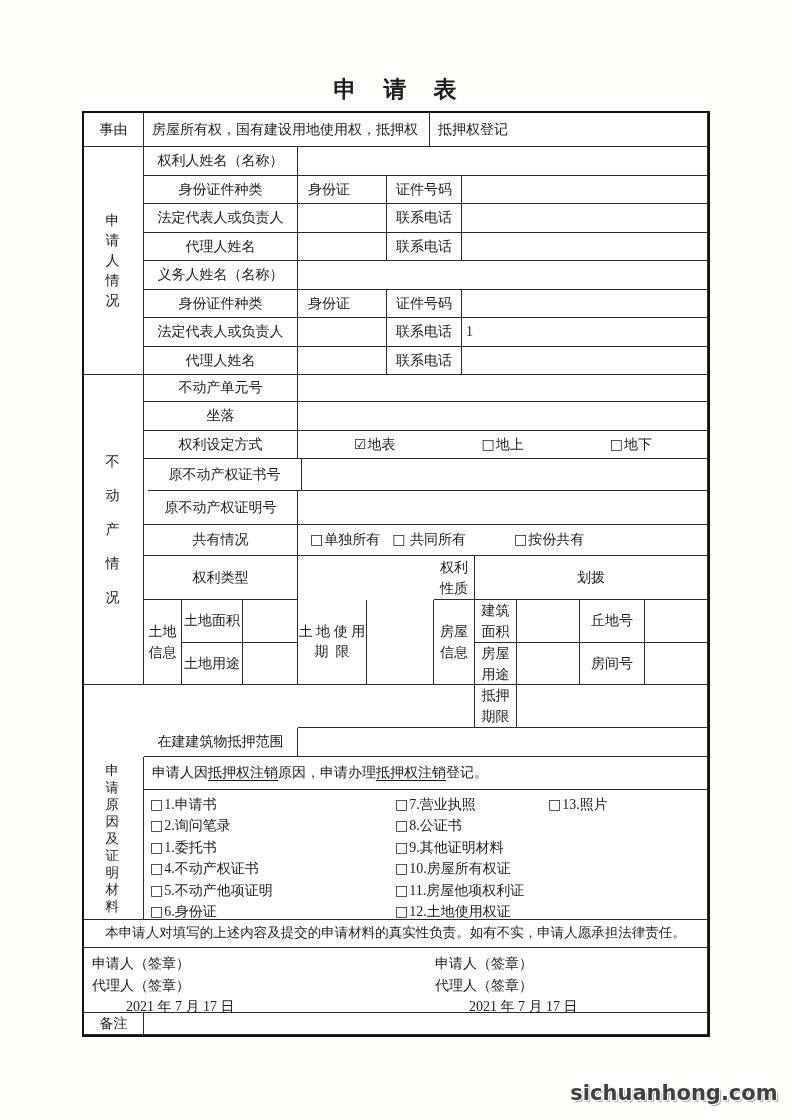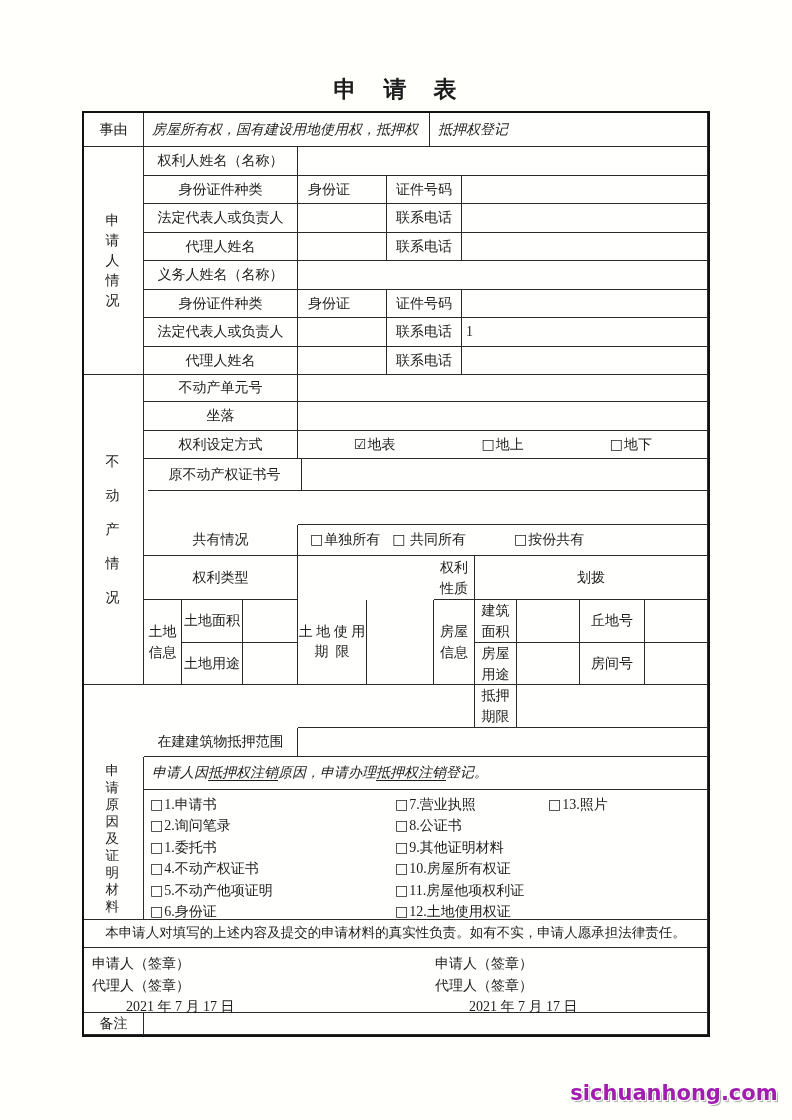--- a/index.html
+++ b/index.html
@@ -20,21 +20,21 @@
     border:2px solid #111;box-sizing:border-box;background:#fffffe;
   }
   
   .grid{position:absolute;left:84px;top:113px;width:624px;height:922px;}
   .cell{
     position:absolute;box-sizing:border-box;
     border-right:1px solid #2b2b2b;border-bottom:1px solid #2b2b2b;
     display:flex;align-items:center;justify-content:center;
     font-size:14px;line-height:1.25;text-align:center;
   }
-  .lt{justify-content:flex-start;text-align:right;padding-left:8px;font-style:italic;}
+  .lt{justify-content:flex-start;text-align:right;padding-left:8px;}
   .lt10{justify-content:flex-start;text-align:left;padding-left:10px;}
   .lt4{justify-content:flex-start;text-align:left;padding-left:4px;}
   .vlabel span{display:block;width:16px;word-break:break-all;text-align:left;}
   .v20 span{line-height:20px;}
   .v34 span{line-height:34px;}
   .v17 span{line-height:17px;font-size:13.5px;}
   .wrap2 span{display:block;width:2.15em;word-break:break-all;line-height:21px;text-align:center;}
   .twoline{flex-direction:column;}
   .twoline span{display:block;white-space:pre;line-height:20px;}
   u{text-decoration:underline;text-underline-offset:3px;}
@@ -51,21 +51,21 @@
   .mat-col{position:absolute;top:4px;}
   .mat-col .cb-item{display:flex;height:21.4px;align-items:center;}
   
   .sig-col{position:absolute;top:5px;font-size:14px;}
   .sig-col div{height:21.5px;display:flex;align-items:center;}
   .sig-date{padding-left:34px;}
   
   .watermark{
     position:absolute;left:558px;top:1081px;width:232px;text-align:center;
     font-family:"DejaVu Sans",sans-serif;font-weight:bold;font-size:21px;
-    color:#a21caf;letter-spacing:0px;
+    color:#404040;letter-spacing:0px;
     text-shadow:-1px -1px 0 #fff,1px -1px 0 #fff,-1px 1px 0 #fff,1px 1px 0 #fff,
                  2px 2px 1px rgba(60,60,60,.45);
   }
 </style>
 </head>
 <body>
 
 <div class="title">申　请　表</div>
 <div class="frame"></div>
 
@@ -128,20 +128,21 @@
   <div class="cell" style="left:60px;top:318px;width:154px;height:28px">权利设定方式</div>
   <div class="cell cb-row opts-setting" style="left:214px;top:318px;width:410px;height:28px;justify-content:flex-start">
       <div class="cb-item"><span class="cb-glyph">☑</span><span>地表</span></div>
       <div class="cb-item"><span class="cb-glyph">□</span><span>地上</span></div>
       <div class="cb-item"><span class="cb-glyph">□</span><span>地下</span></div>
     </div>
 
   <div class="cell" style="left:64px;top:346px;width:154px;height:32px">原不动产权证书号</div>
   <div class="cell" style="left:214px;top:346px;width:410px;height:32px"></div>
 
+  <div class="cell" style="left:60px;top:378px;width:154px;height:34px">原不动产权证明号</div>
   <div class="cell" style="left:214px;top:378px;width:410px;height:34px"></div>
 
   <div class="cell" style="left:60px;top:412px;width:154px;height:31px">共有情况</div>
   <div class="cell cb-row opts-co" style="left:214px;top:412px;width:410px;height:31px;justify-content:flex-start">
       <div class="cb-item"><span class="cb-glyph">□</span><span>单独所有</span></div>
       <div class="cb-item"><span class="cb-glyph">□</span><span> 共同所有</span></div>
       <div class="cb-item"><span class="cb-glyph">□</span><span>按份共有</span></div>
     </div>
 
   <div class="cell" style="left:60px;top:443px;width:154px;height:44px">权利类型</div>

